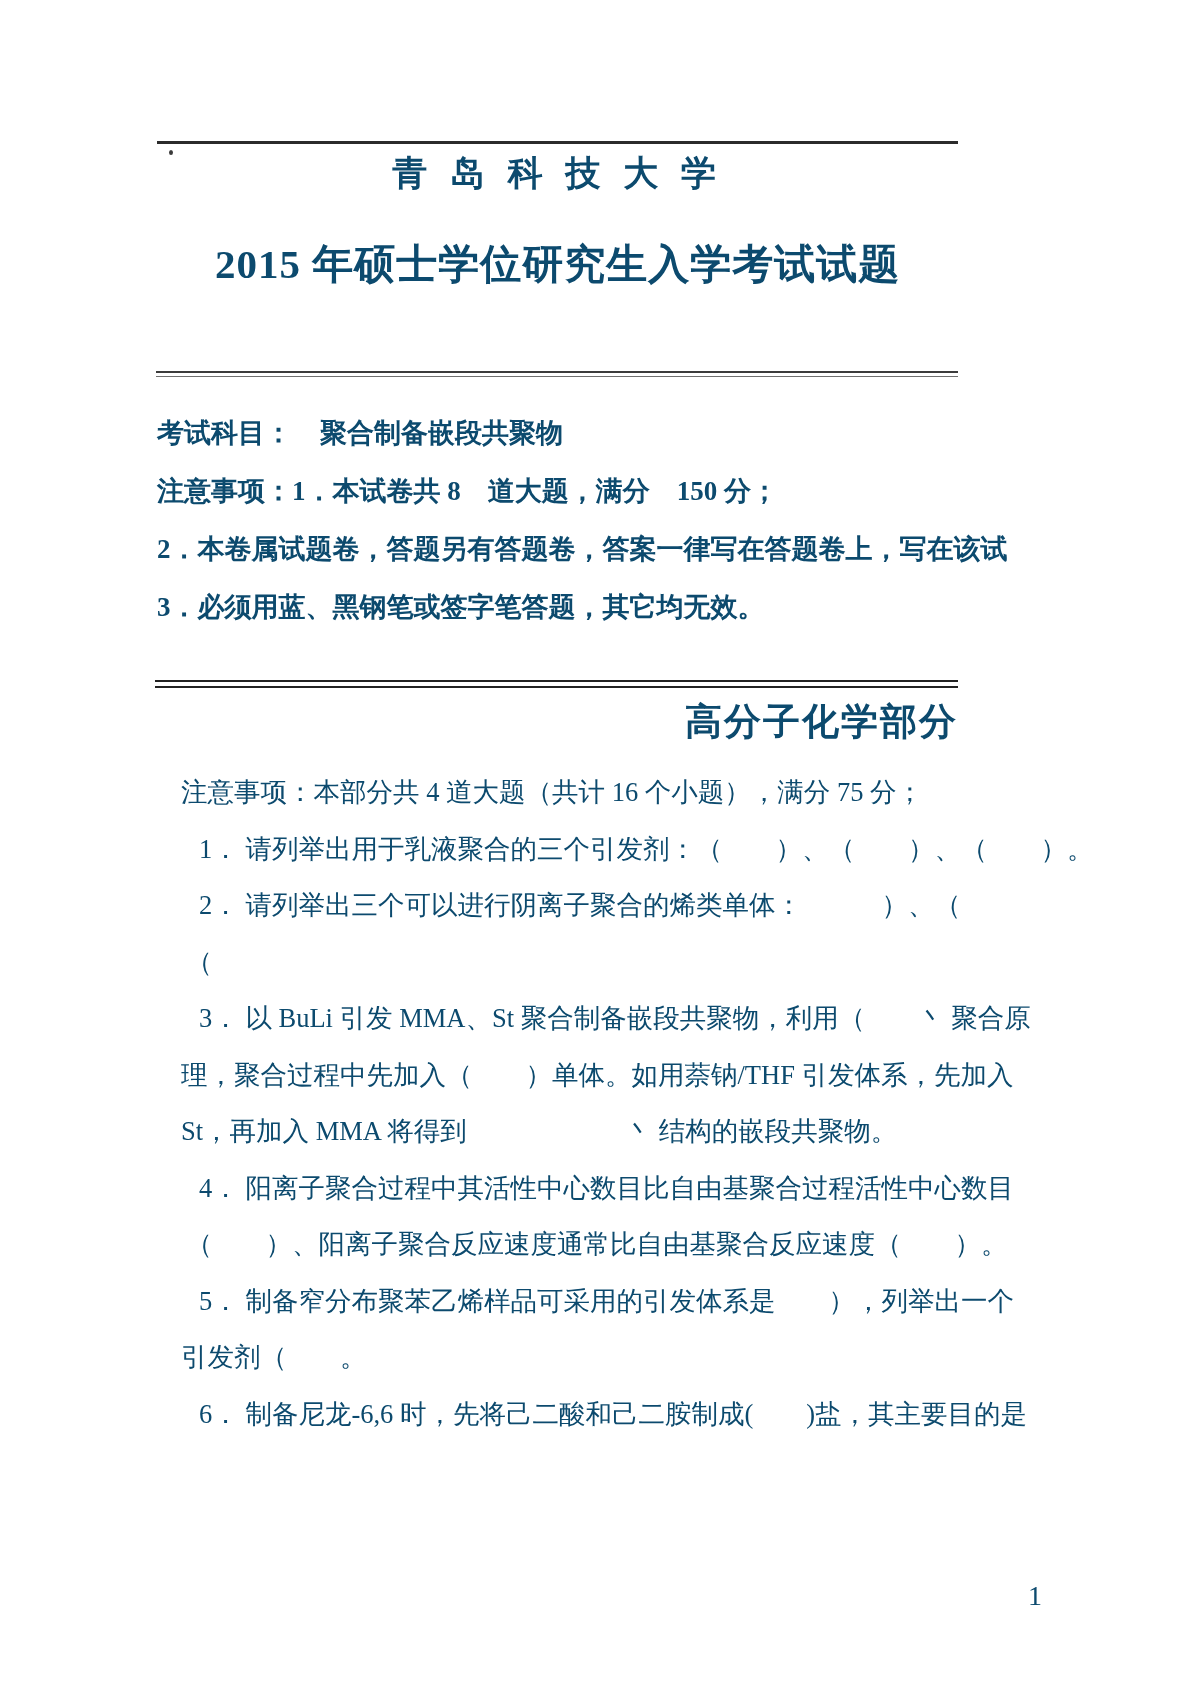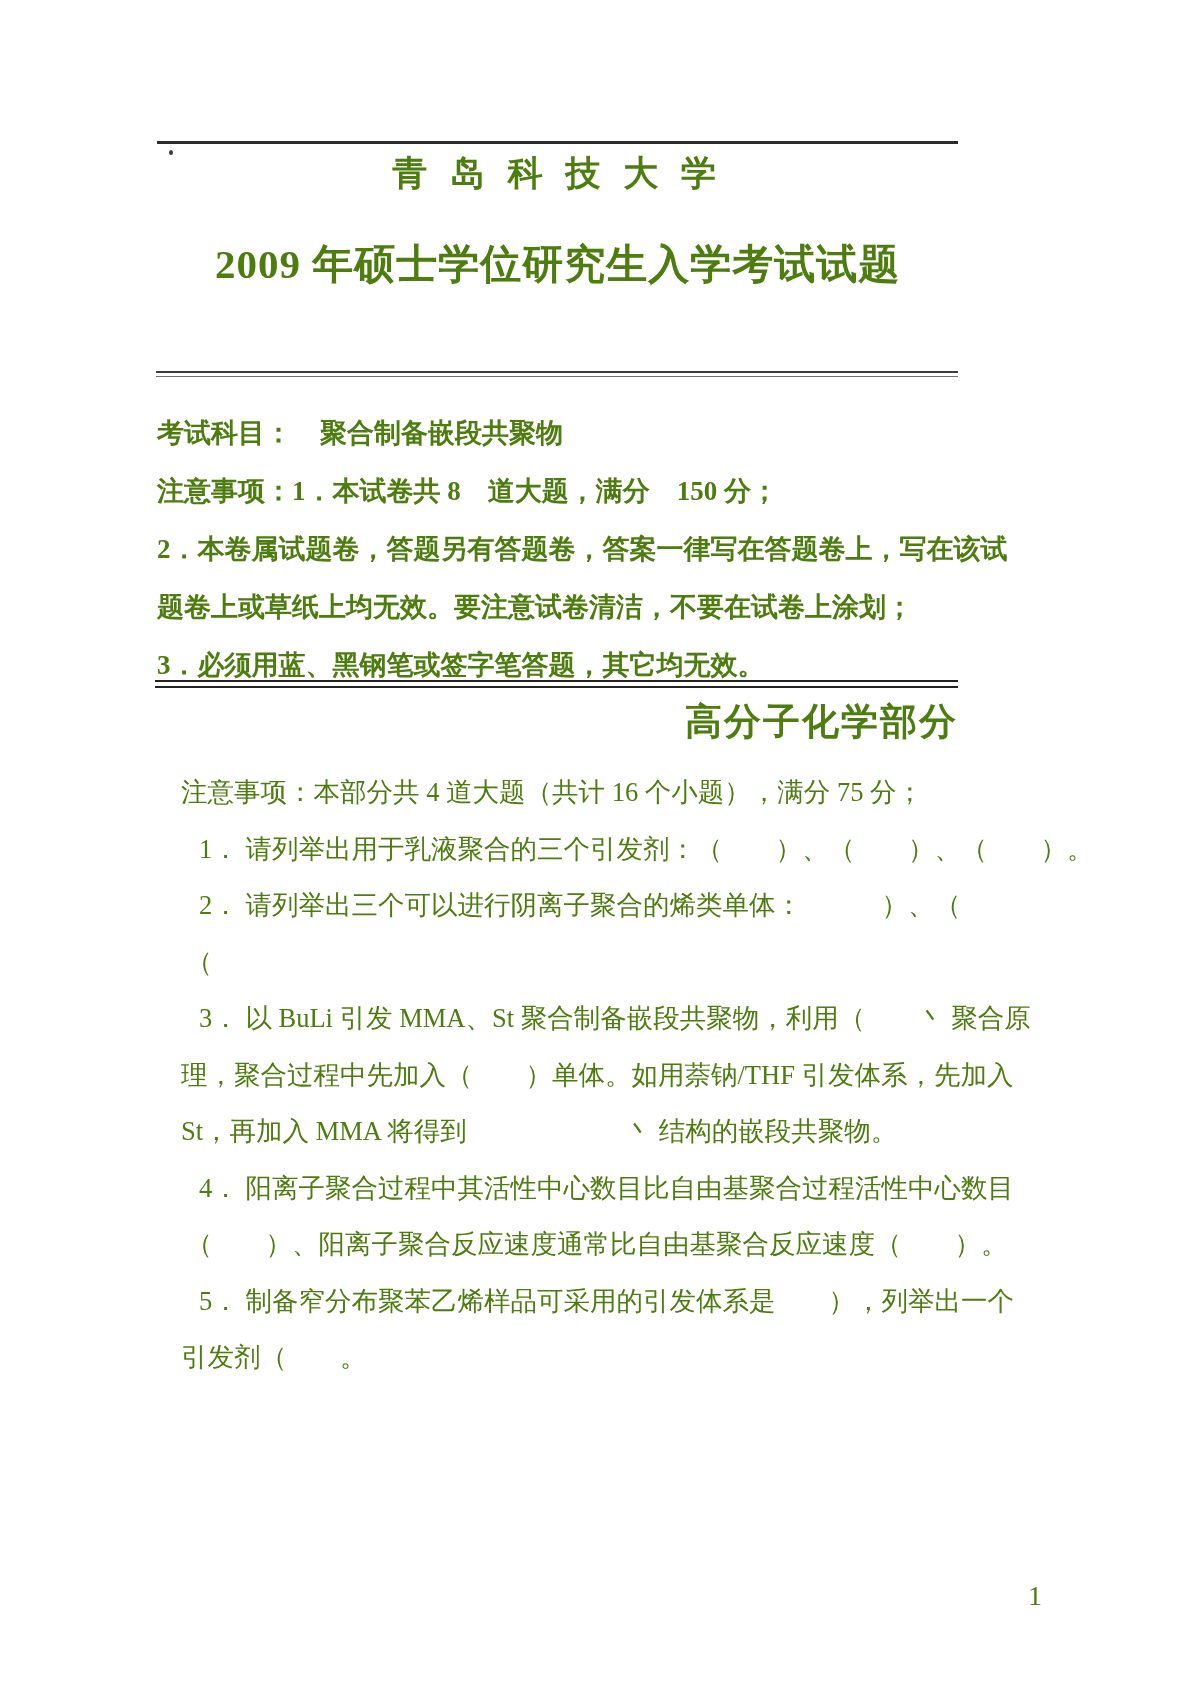--- a/index.html
+++ b/index.html
@@ -3,21 +3,21 @@
 <meta charset="utf-8">
 <style>
   html, body { margin: 0; padding: 0; }
   body { background: #9a9a9a; }
   .page {
     position: relative;
     width: 1190px;
     height: 1683px;
     margin: 0 auto;
     background: #ffffff;
-    color: #4d7c0f;
+    color: #0c4a6e;
     font-family: "Liberation Serif", "DejaVu Serif", serif;
     overflow: hidden;
   }
   
   .top-rule {
     position: absolute; left: 157px; top: 141px;
     width: 801px; height: 3px; background: #2b2b2b;
   }
   .artifact-dot {
     position: absolute; left: 169px; top: 150px;
@@ -88,29 +88,28 @@
 </head>
 <body>
 
 <div class="page">
 
   <div class="top-rule"></div>
   <div class="artifact-dot"></div>
 
   <div class="university">青 岛 科 技 大 学</div>
 
-  <div class="exam-title">2009 年硕士学位研究生入学考试试题</div>
+  <div class="exam-title">2015 年硕士学位研究生入学考试试题</div>
 
   <div class="thin-rule"></div>
 
   <div class="notice-block">
     <p><span>考试科目：</span><span class="subject-value">聚合制备嵌段共聚物</span></p>
     <p>注意事项：1．本试卷共 8　道大题，满分　150 分；</p>
     <p>2．本卷属试题卷，答题另有答题卷，答案一律写在答题卷上，写在该试</p>
-    <p>题卷上或草纸上均无效。要注意试卷清洁，不要在试卷上涂划；</p>
     <p>3．必须用蓝、黑钢笔或签字笔答题，其它均无效。</p>
   </div>
 
   <div class="double-rule"></div>
 
   <div class="section-title">高分子化学部分</div>
 
   <div class="main-block">
     <p>注意事项：本部分共 4 道大题（共计 16 个小题），满分 75 分；</p>
 
@@ -122,17 +121,18 @@
     <p class="q-first">3． 以 BuLi 引发 MMA、St 聚合制备嵌段共聚物，利用（　　丶 聚合原</p>
     <p class="q-cont0">理，聚合过程中先加入（　　）单体。如用萘钠/THF 引发体系，先加入</p>
     <p class="q-cont0">St，再加入 MMA 将得到　　　　　　丶 结构的嵌段共聚物。</p>
 
     <p class="q-first">4． 阳离子聚合过程中其活性中心数目比自由基聚合过程活性中心数目</p>
     <p class="q-cont">（　　）、阳离子聚合反应速度通常比自由基聚合反应速度（　　）。</p>
 
     <p class="q-first">5． 制备窄分布聚苯乙烯样品可采用的引发体系是　　），列举出一个</p>
     <p class="q-cont0">引发剂（　　。</p>
 
+    <p class="q-first">6． 制备尼龙-6,6 时，先将己二酸和己二胺制成(　　)盐，其主要目的是</p>
   </div>
 
   <div class="page-number">1</div>
 
 </div>
 
 </body></html>

